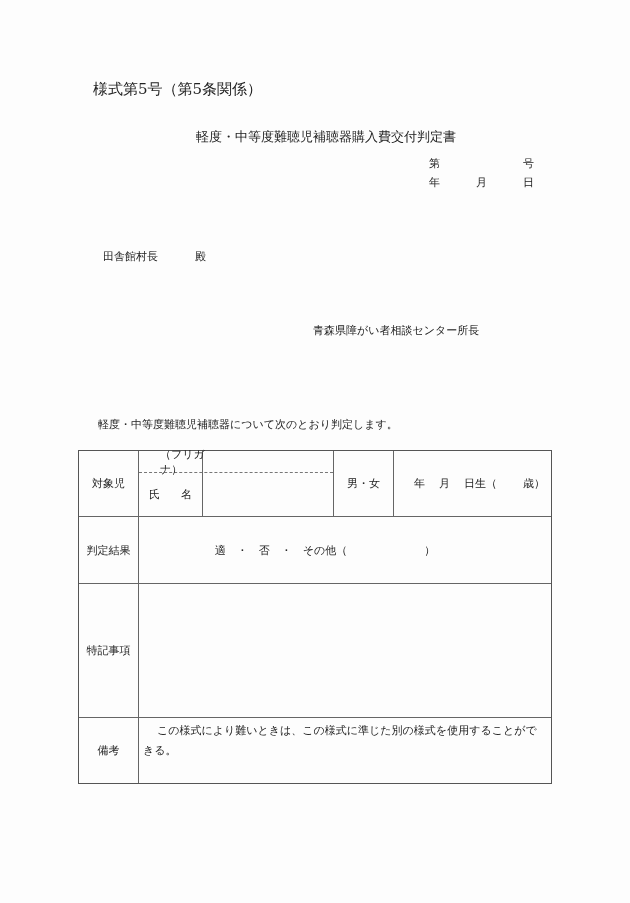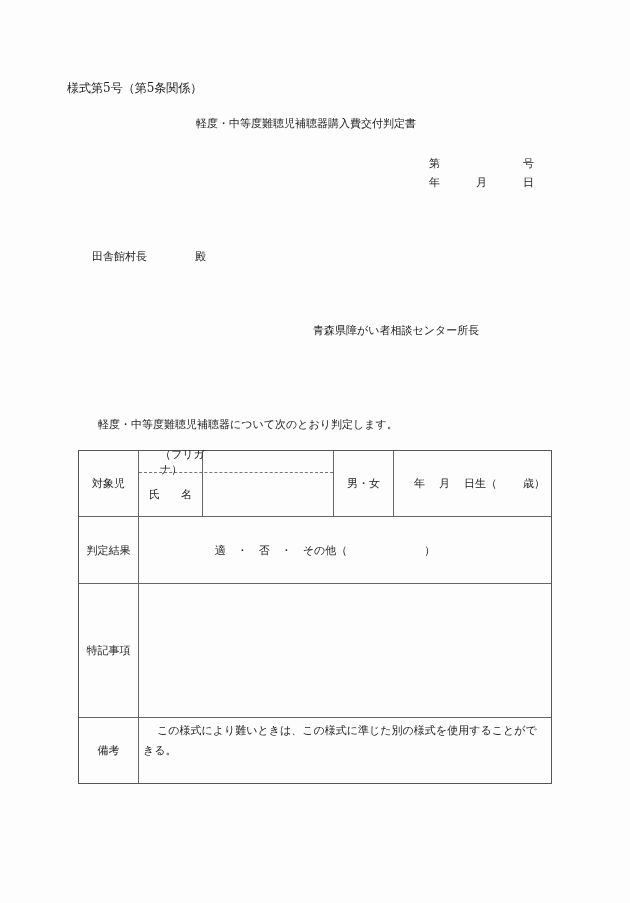--- a/index.html
+++ b/index.html
@@ -10,30 +10,30 @@
          border:1px solid #555; box-sizing:border-box; }
   .line { position:absolute; background:#666; }
   .hl { height:1px; }
   .vl { width:1px; }
   .dash { position:absolute; height:0; border-top:1px dashed #777; }
   .cell { position:absolute; display:flex; align-items:center; justify-content:center; }
 </style>
 </head>
 <body>
 
-<div class="abs" style="left:67px;top:80px;font-size:12px;">様式第5号（第5条関係）</div>
-<div class="abs" style="left:196px;top:116px;font-size:11px;">軽度・中等度難聴児補聴器購入費交付判定書</div>
+<div class="abs" style="left:93px;top:80px;font-size:15px;">様式第5号（第5条関係）</div>
+<div class="abs" style="left:196px;top:128px;font-size:13px;">軽度・中等度難聴児補聴器購入費交付判定書</div>
 
 <div class="abs" style="left:429px;top:156px;">第</div>
 <div class="abs" style="left:523px;top:156px;">号</div>
 <div class="abs" style="left:429px;top:175px;">年</div>
 <div class="abs" style="left:476px;top:175px;">月</div>
 <div class="abs" style="left:523px;top:175px;">日</div>
 
-<div class="abs" style="left:92px;top:249px;">田舎館村長</div>
+<div class="abs" style="left:103px;top:249px;">田舎館村長</div>
 <div class="abs" style="left:195px;top:249px;">殿</div>
 
 <div class="abs" style="left:313px;top:323px;text-align:right;">青森県障がい者相談センター所長</div>
 
 <div class="abs" style="left:98px;top:417px;">軽度・中等度難聴児補聴器について次のとおり判定します。</div>
 
 <div class="tbl">
 
   <div class="line hl" style="left:0;top:65px;width:472px;"></div>
   <div class="line hl" style="left:0;top:132px;width:472px;"></div>

